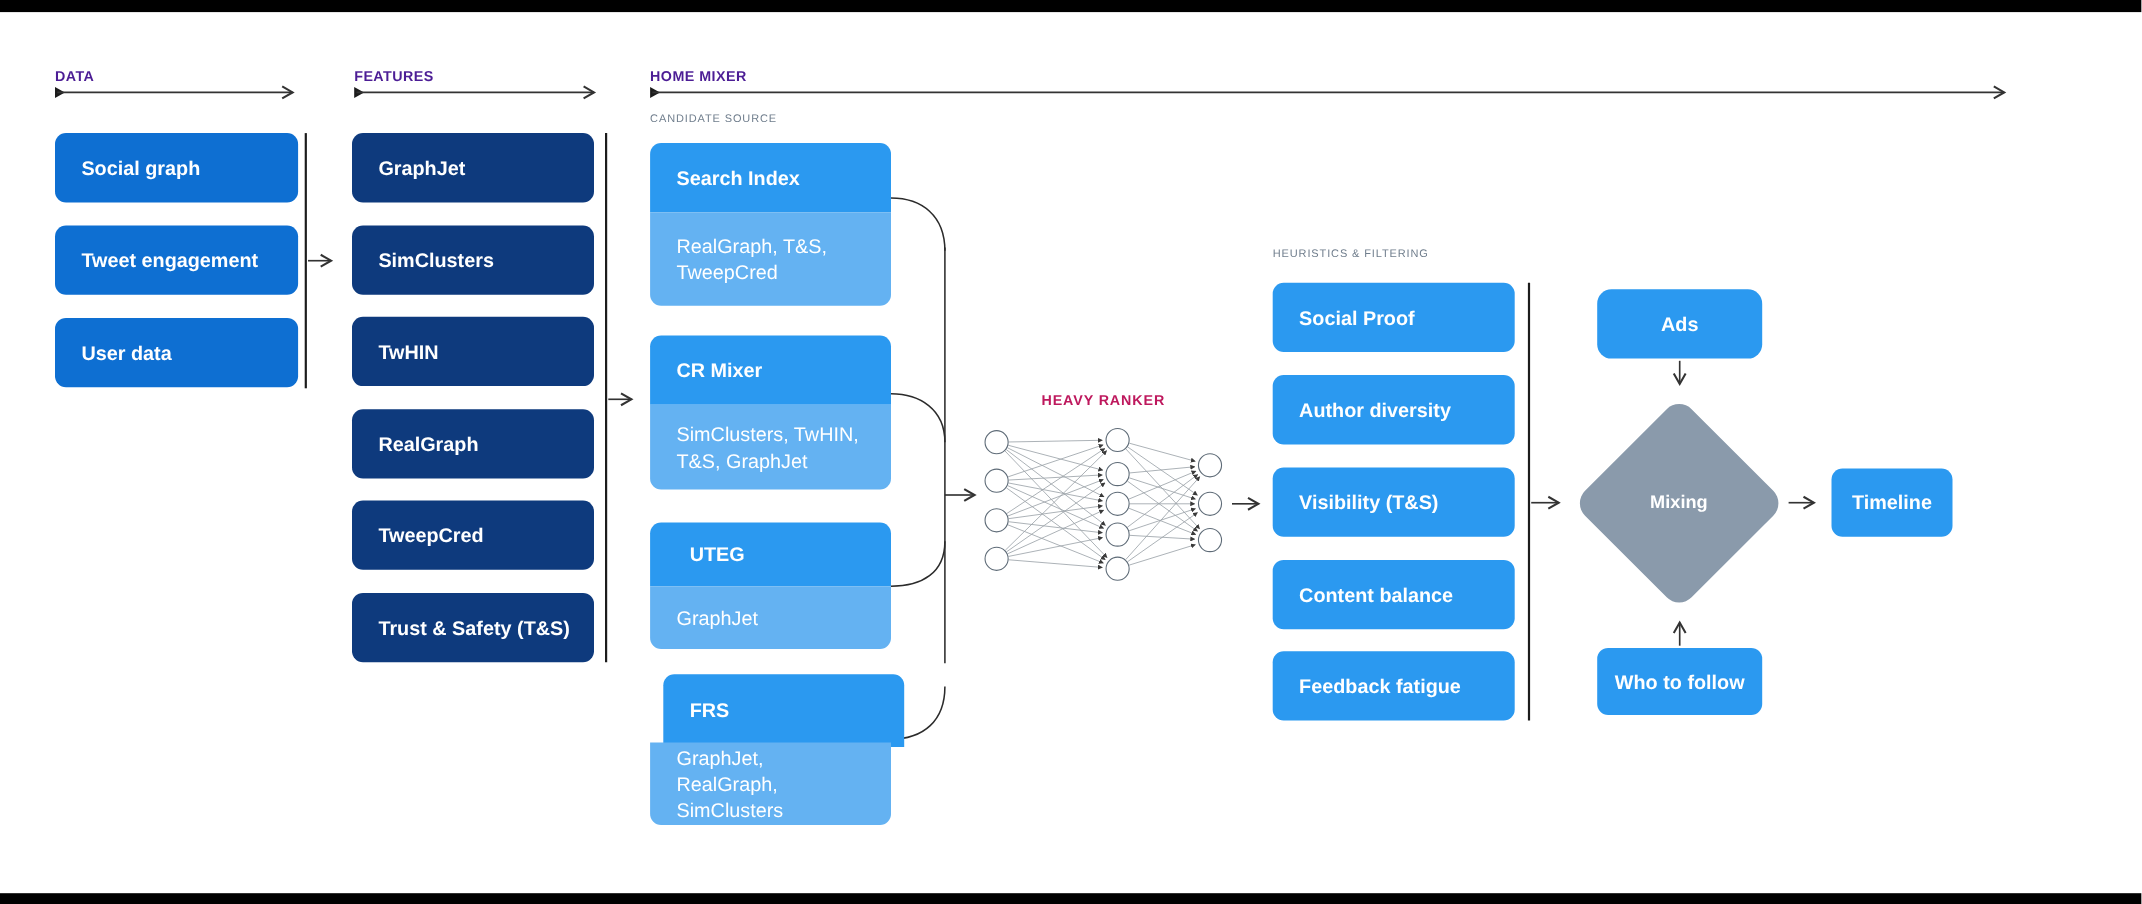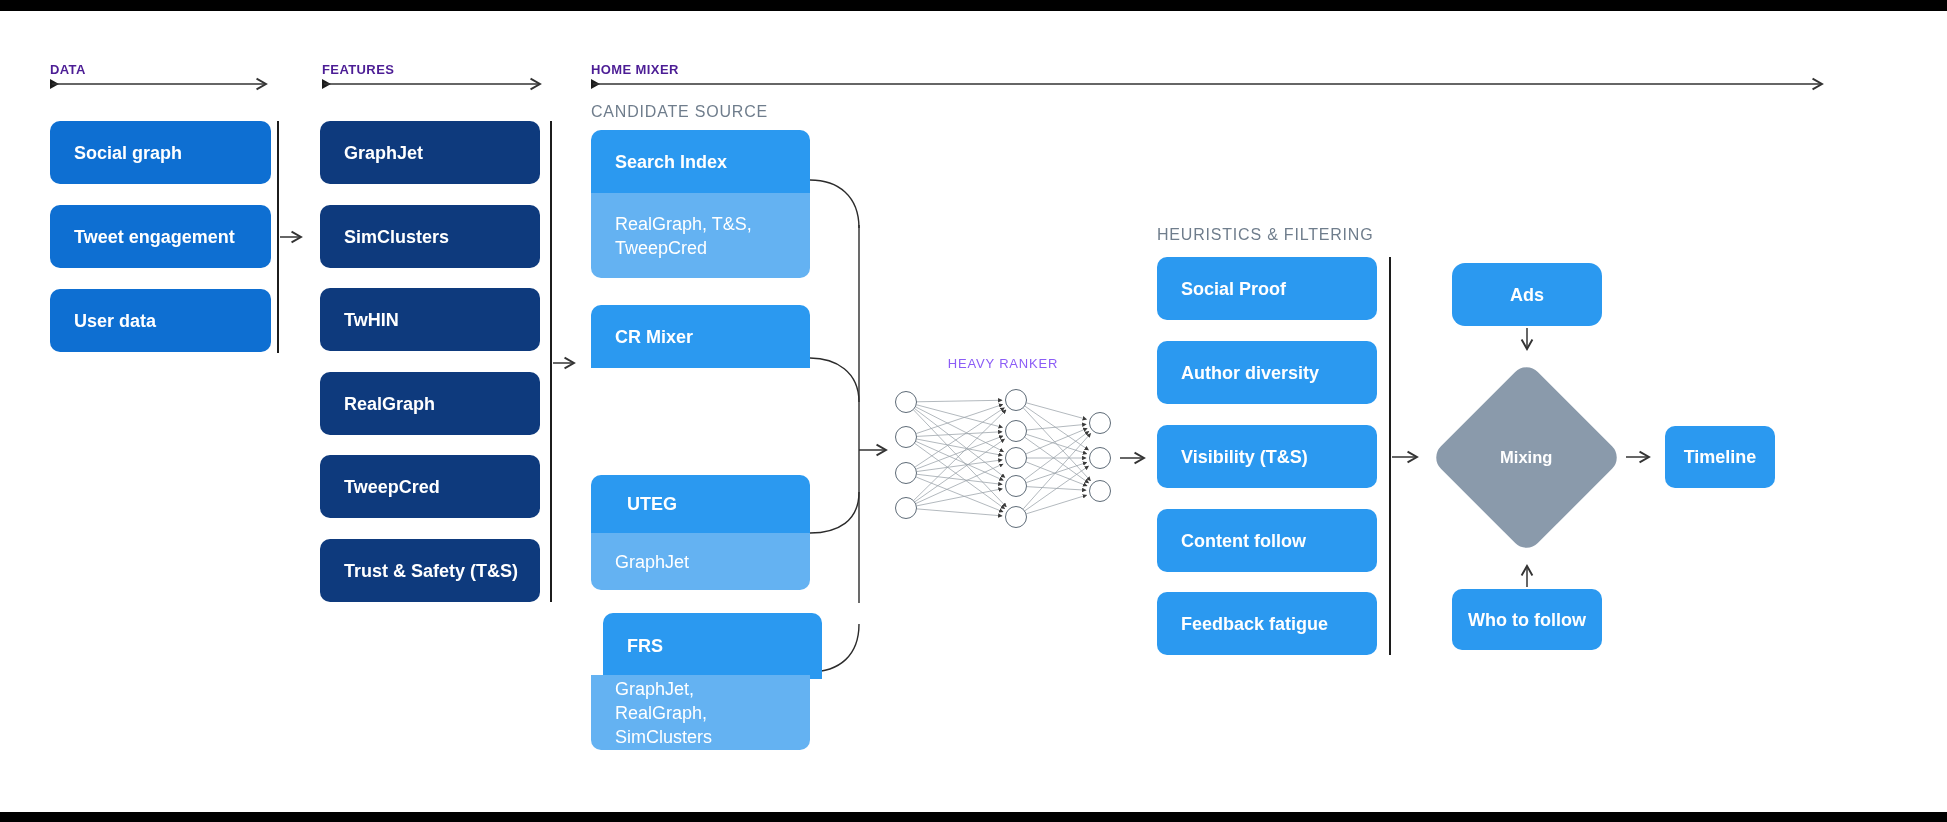--- a/index.html
+++ b/index.html
@@ -8,24 +8,24 @@
     font-family:"Liberation Sans","DejaVu Sans",sans-serif;
   }
   .bar{position:absolute;left:0;width:1947px;background:#000;}
   .bar.top{top:0;height:11px;}
   .bar.bottom{top:812px;height:10px;}
   .overlay{position:absolute;left:0;top:0;}
   .sec-label{
     position:absolute;font-size:13px;font-weight:700;color:#4c1d95;letter-spacing:.4px;white-space:nowrap;
   }
   .sub-label{
-    position:absolute;font-size:16px;font-weight:400;color:#6f7d8c;letter-spacing:.8px;white-space:nowrap;
+    position:absolute;font-size:10px;font-weight:400;color:#6f7d8c;letter-spacing:.8px;white-space:nowrap;
   }
   .hr-label{
-    position:absolute;font-size:13px;font-weight:400;color:#8b5cf6;letter-spacing:.8px;text-align:center;white-space:nowrap;
+    position:absolute;font-size:13px;font-weight:700;color:#be185d;letter-spacing:.8px;text-align:center;white-space:nowrap;
   }
   .box{
     position:absolute;border-radius:10px;color:#fff;font-size:18px;font-weight:600;
     display:flex;align-items:center;box-sizing:border-box;padding:0 20px 0 24px;line-height:24px;
   }
   .box.data{background:var(--data-box);}
   .box.feature{background:var(--feature-box);}
   .box.source-main{background:var(--source-box);border-radius:10px 10px 0 0;}
   .box.source-sub{background:var(--source-sub-box);border-radius:0 0 10px 10px;font-weight:500;}
   .box.heur{background:var(--source-box);}
@@ -153,31 +153,32 @@
   <div class="box feature" style="left:320px;top:205px;width:220px;height:63px;">SimClusters</div>
   <div class="box feature" style="left:320px;top:288px;width:220px;height:63px;">TwHIN</div>
   <div class="box feature" style="left:320px;top:372px;width:220px;height:63px;">RealGraph</div>
   <div class="box feature" style="left:320px;top:455px;width:220px;height:63px;">TweepCred</div>
   <div class="box feature" style="left:320px;top:539px;width:220px;height:63px;">Trust &amp; Safety (T&amp;S)</div>
 
   <div class="box source-main" style="left:591px;top:130px;width:219px;height:63px;">Search Index</div>
   <div class="box source-sub" style="left:591px;top:193px;width:219px;height:85px;">RealGraph, T&amp;S, TweepCred</div>
 
   <div class="box source-main" style="left:591px;top:305px;width:219px;height:63px;">CR Mixer</div>
+  <div class="box source-sub" style="left:591px;top:368px;width:219px;height:77px;">SimClusters, TwHIN, T&amp;S, GraphJet</div>
 
   <div class="box source-main" style="left:591px;top:475px;width:219px;height:58px;padding-left:36px;">UTEG</div>
   <div class="box source-sub" style="left:591px;top:533px;width:219px;height:57px;">GraphJet</div>
 
   <div class="box source-main" style="left:591px;top:613px;width:219px;height:66px;margin-left:12px;">FRS</div>
   <div class="box source-sub" style="left:591px;top:675px;width:219px;height:75px;">GraphJet, RealGraph, SimClusters</div>
 
   <div class="box heur" style="left:1157px;top:257px;width:220px;height:63px;">Social Proof</div>
   <div class="box heur" style="left:1157px;top:341px;width:220px;height:63px;">Author diversity</div>
   <div class="box heur" style="left:1157px;top:425px;width:220px;height:63px;">Visibility (T&amp;S)</div>
-  <div class="box heur" style="left:1157px;top:509px;width:220px;height:63px;">Content follow</div>
+  <div class="box heur" style="left:1157px;top:509px;width:220px;height:63px;">Content balance</div>
   <div class="box heur" style="left:1157px;top:592px;width:220px;height:63px;">Feedback fatigue</div>
 
   <div class="box accent" style="left:1452px;top:263px;width:150px;height:63px;border-radius:13px;">Ads</div>
   <div class="diamond">
     <span class="lbl">Mixing</span>
   </div>
   <div class="box accent" style="left:1452px;top:589px;width:150px;height:61px;">Who to follow</div>
   <div class="box accent" style="left:1665px;top:426px;width:110px;height:62px;">Timeline</div>
 
 </div>

